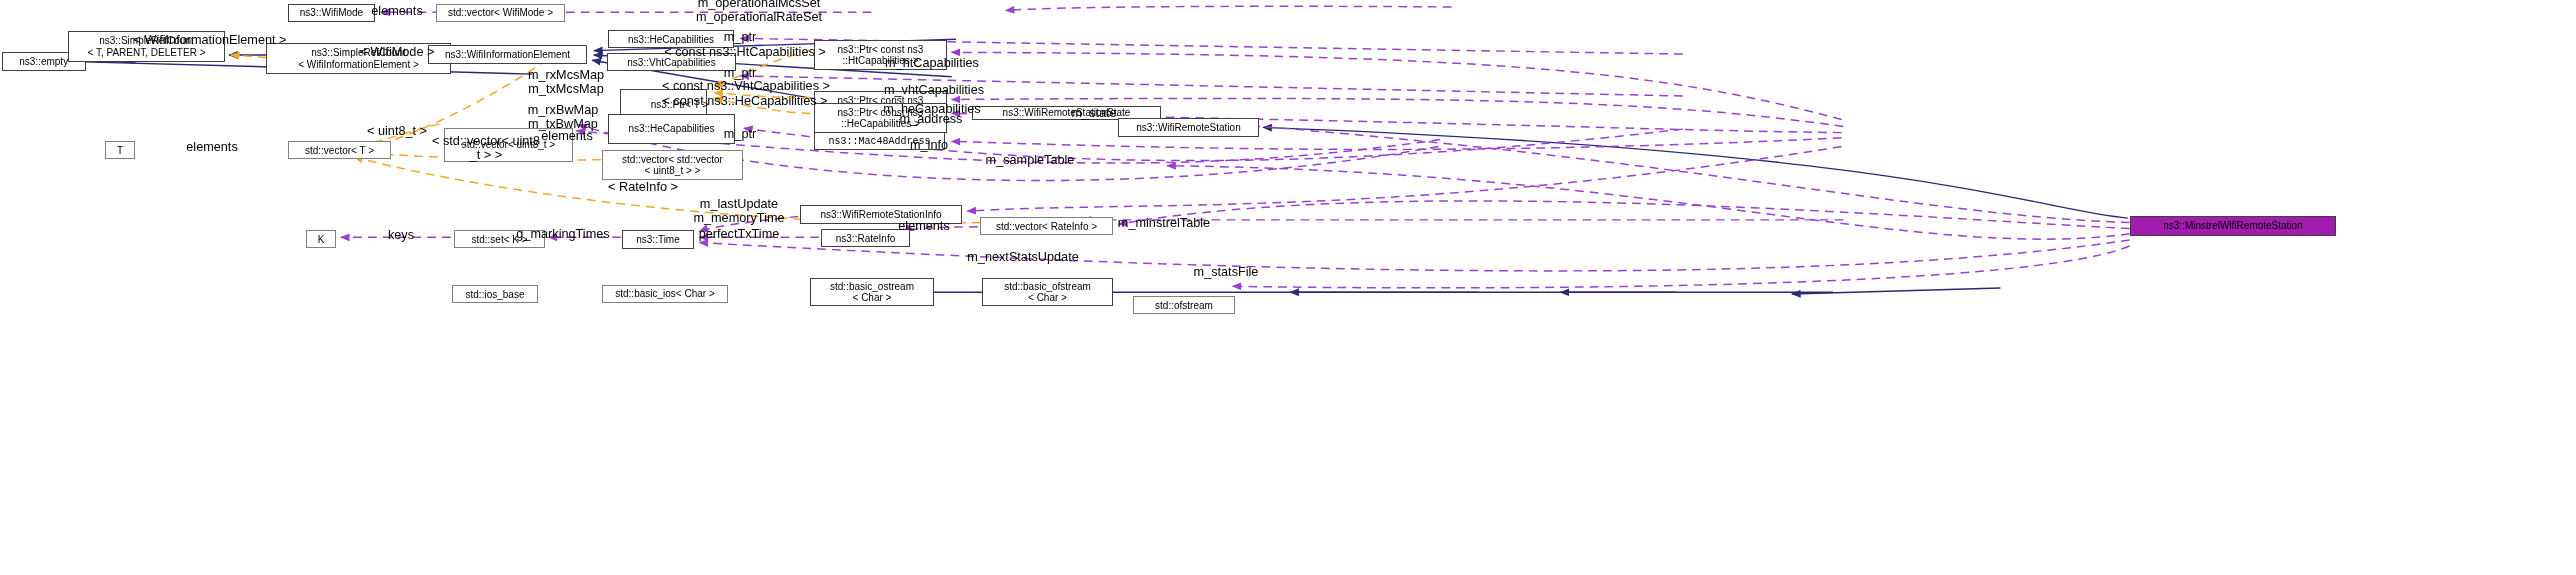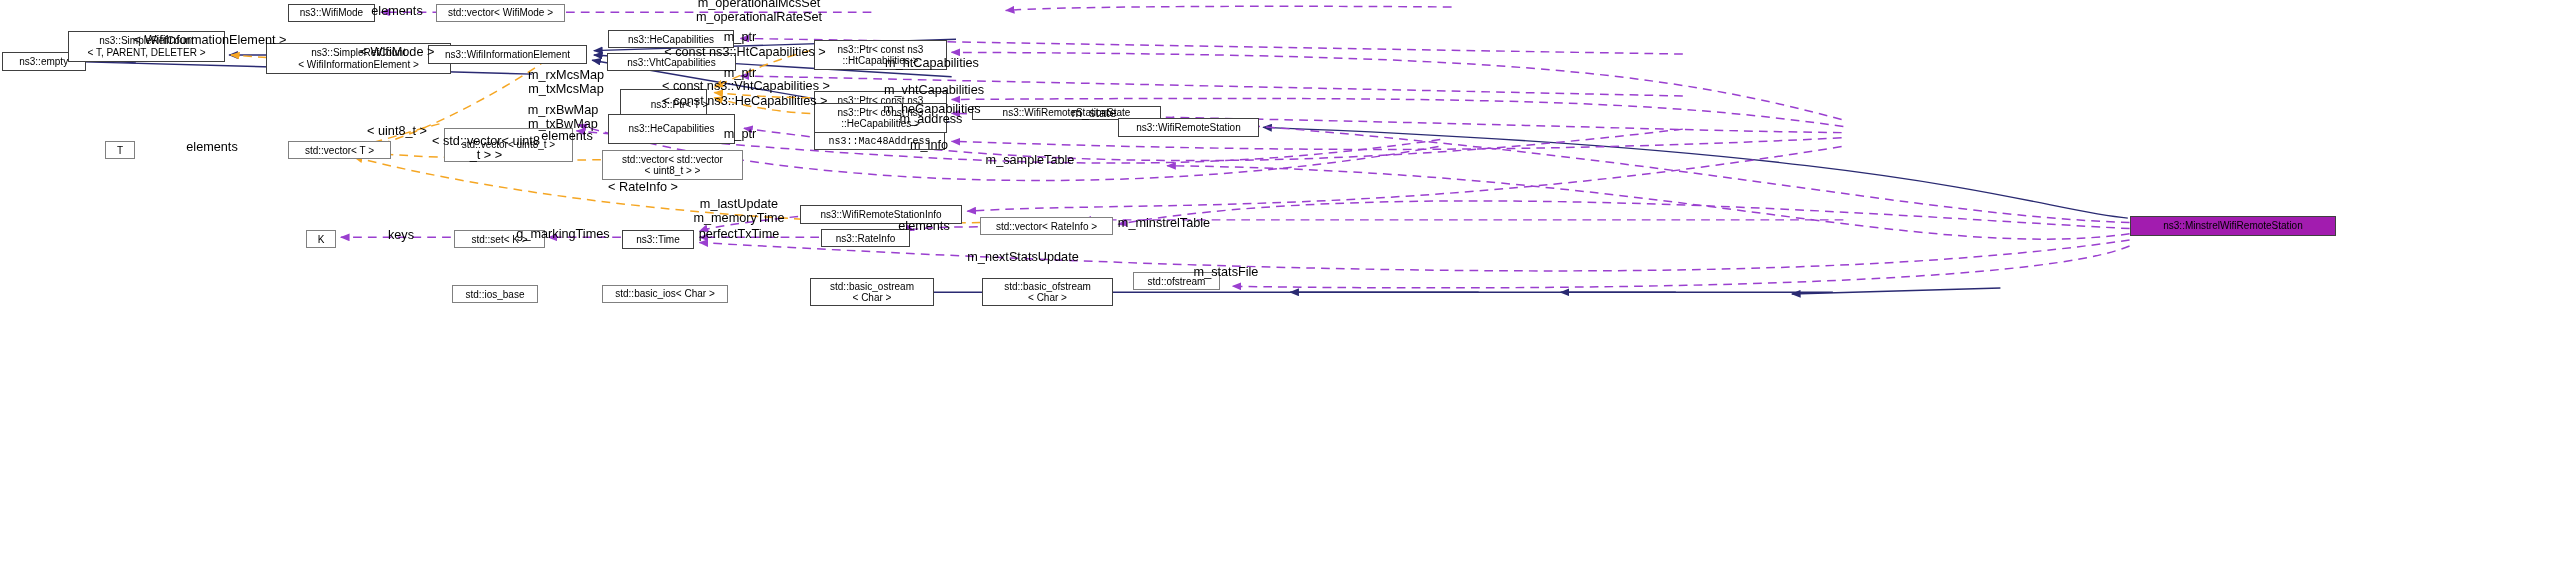--- a/index.html
+++ b/index.html
@@ -145,21 +145,21 @@
     <div class="node" style="left: 454px; top: 230px; width: 91px; height: 18.3px;">std::set&lt; K &gt;</div>
     <div class="node" style="left: 306px; top: 230px; width: 30px; height: 18.3px;">K</div>
     <div class="node" style="left: 980px; top: 217px; width: 133px; height: 18.3px;">std::vector&lt; RateInfo &gt;</div>
     <div class="node strong current" style="left: 2130px; top: 216px; width: 206px; height: 20px;">ns3::MinstrelWifiRemoteStation</div>
     <div class="node" style="left: 452px; top: 285px; width: 86px; height: 18.3px;">std::ios_base</div>
     <div class="node" style="left: 602px; top: 285px; width: 126px; height: 18px;">std::basic_ios&lt; Char &gt;</div>
     <div class="node strong" style="left: 810px; top: 278px; width: 124px; height: 28px;">std::basic_ostream
 &lt; Char &gt;</div>
     <div class="node strong" style="left: 982px; top: 278px; width: 131px; height: 28px;">std::basic_ofstream
 &lt; Char &gt;</div>
-    <div class="node" style="left: 1133px; top: 272px; width: 87px; height: 18.3px;">std::ofstream</div>
+    <div class="node" style="left: 1133px; top: 296px; width: 102px; height: 18.3px;">std::ofstream</div>
     <div class="elabel" style="left: 397px; top: 10.5px;">elements</div>
     <div class="elabel" style="left: 759px; top: 9.6px;">m_operationalMcsSet
 m_operationalRateSet</div>
     <div class="elabel" style="left: 210px; top: 40px;">&lt; WifiInformationElement &gt;</div>
     <div class="elabel" style="left: 397px; top: 52px;">&lt; WifiMode &gt;</div>
     <div class="elabel" style="left: 740px; top: 37px;">m_ptr</div>
     <div class="elabel" style="left: 745px; top: 52px;">&lt; const ns3::HtCapabilities &gt;</div>
     <div class="elabel" style="left: 932px; top: 63px;">m_htCapabilities</div>
     <div class="elabel" style="left: 740px; top: 73px;">m_ptr</div>
     <div class="elabel" style="left: 746px; top: 86px;">&lt; const ns3::VhtCapabilities &gt;</div>

